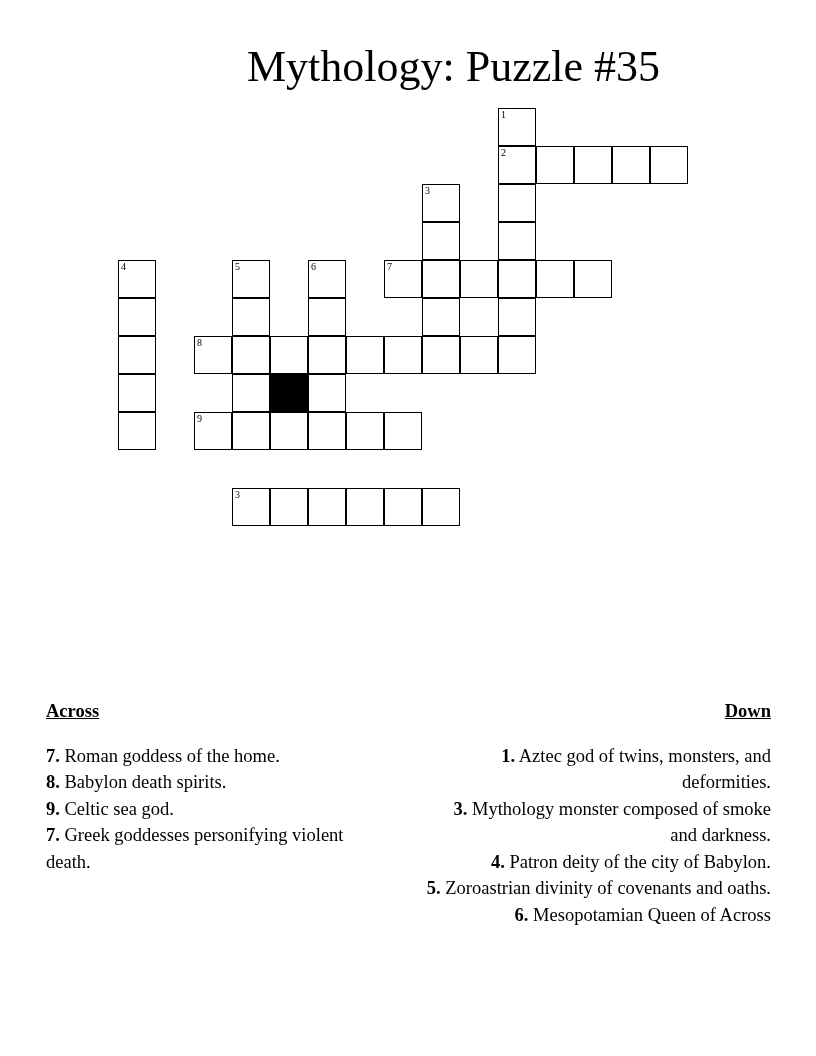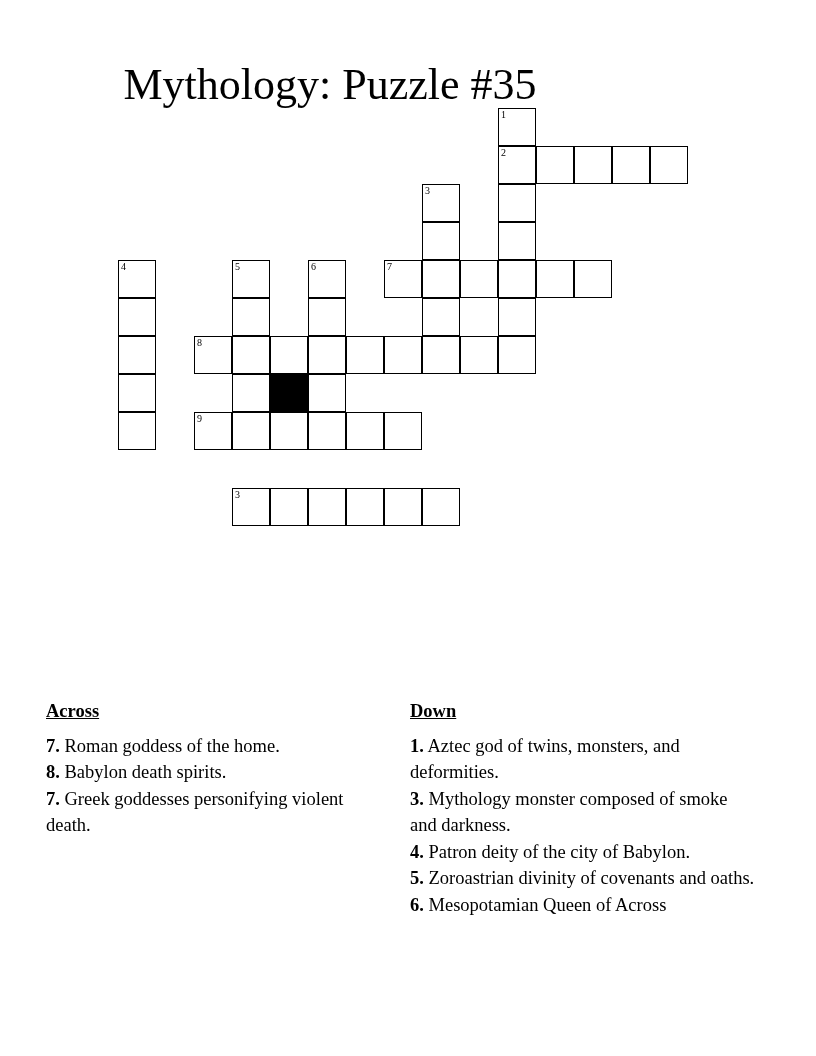--- a/index.html
+++ b/index.html
@@ -10,24 +10,24 @@
   body {
     width: 816px;
     height: 1056px;
     position: relative;
     font-family: "Liberation Serif", serif;
     color: #000000;
     overflow: hidden;
   }
   #page-title {
     position: absolute;
-    top: 30px;
+    top: 12px;
     left: 0;
     width: 660px;
-    text-align: center;
+    text-align: right;
     font-size: 44px;
     font-weight: normal;
     font-family: "Liberation Serif", serif;
     letter-spacing: 0px;
   }
   #grid {
     position: absolute;
     top: 108px;
     left: 0;
     width: 816px;
@@ -60,26 +60,26 @@
     width: 816px;
     height: 280px;
   }
   .clue-col {
     position: absolute;
     top: 0;
     font-size: 18.5px;
     line-height: 26.5px;
   }
   #across-col { left: 46px; width: 340px; }
-  #down-col { left: 410px; width: 345px; }
+  #down-col { left: 426px; width: 345px; text-align: right; }
   .clue-heading {
     font-weight: bold;
     text-decoration: underline;
     font-size: 18.5px;
-    margin-bottom: 8px;
+    margin-bottom: 18px;
     display: block;
   }
   .clue {
     display: block;
   }
   .clue .cnum {
     font-weight: bold;
   }
 </style>
 </head>
@@ -160,20 +160,21 @@
     <div class="cell" style="left: 384px; top: 380px;"></div>
     <div class="cell" style="left: 422px; top: 380px;"></div>
   </div>
 
 <div id="clues">
   <div class="clue-col" id="across-col">
     <span class="clue-heading">Across</span>
     <div id="across-list">
         <span class="clue"><span class="cnum">7.</span><span> Roman goddess of the home.</span></span>
         <span class="clue"><span class="cnum">8.</span><span> Babylon death spirits.</span></span>
+        <span class="clue"><span class="cnum">9.</span><span> Celtic sea god.</span></span>
         <span class="clue"><span class="cnum">7.</span><span> Greek goddesses personifying violent death.</span></span>
       </div>
   </div>
   <div class="clue-col" id="down-col">
     <span class="clue-heading">Down</span>
     <div id="down-list">
         <span class="clue"><span class="cnum">1.</span><span> Aztec god of twins, monsters, and deformities.</span></span>
         <span class="clue"><span class="cnum">3.</span><span> Mythology monster composed of smoke and darkness.</span></span>
         <span class="clue"><span class="cnum">4.</span><span> Patron deity of the city of Babylon.</span></span>
         <span class="clue"><span class="cnum">5.</span><span> Zoroastrian divinity of covenants and oaths.</span></span>

